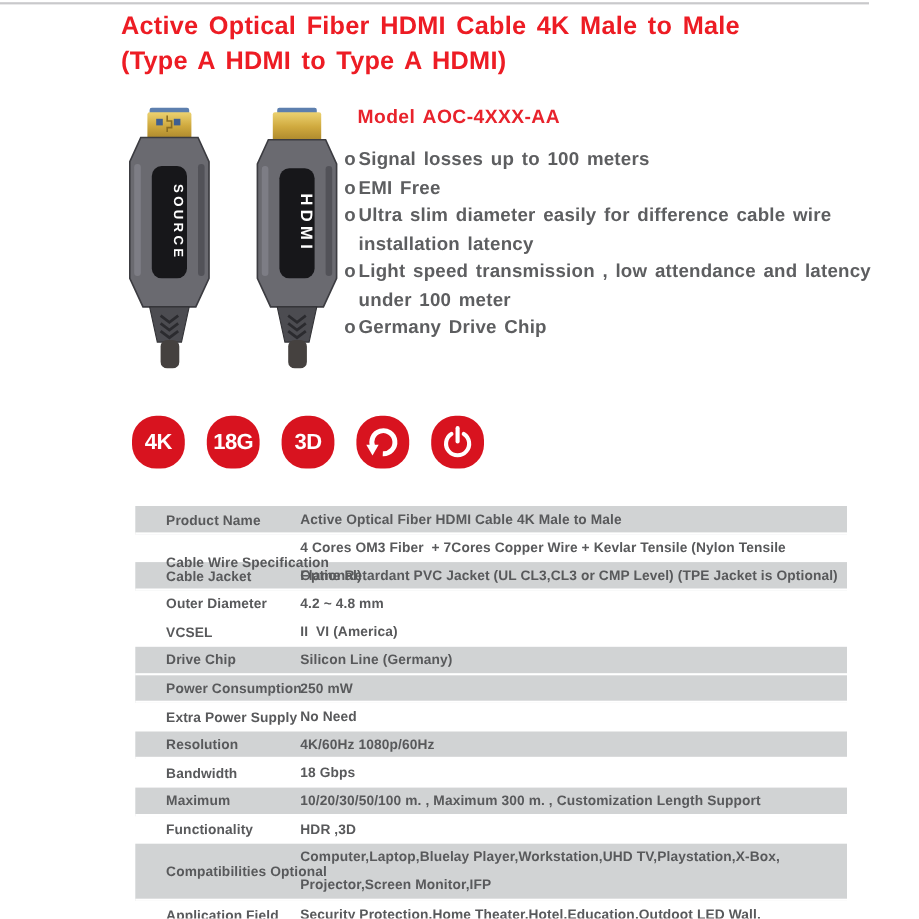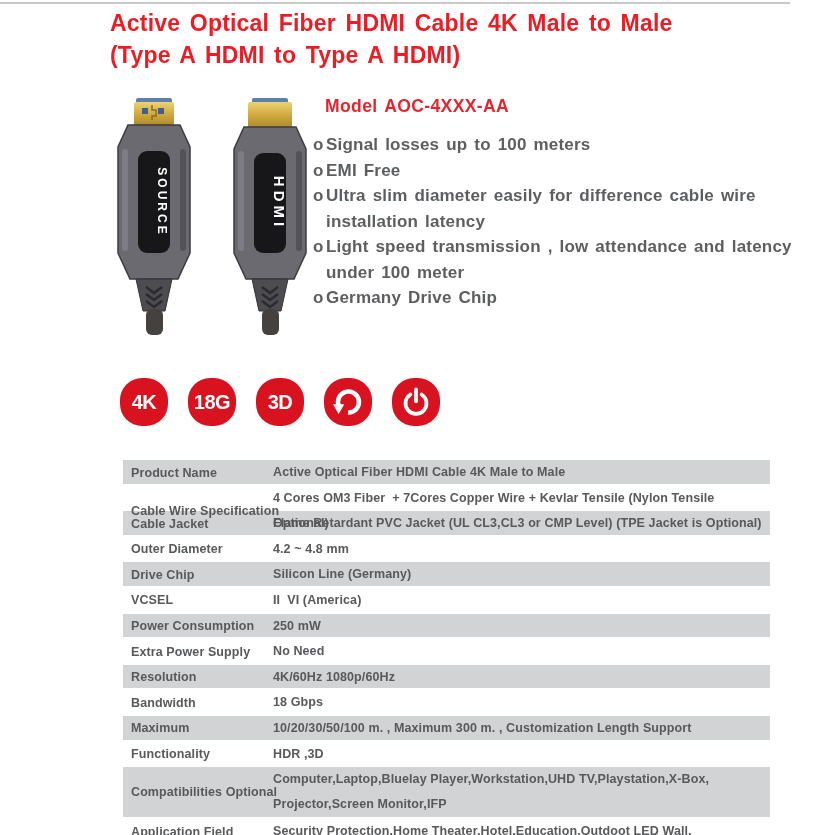--- a/index.html
+++ b/index.html
@@ -45,21 +45,21 @@
 
   
   .spec{position:absolute;left:123px;top:460px;width:647px;
     color:#58595b;font-size:12.5px;font-weight:600;letter-spacing:.1px}
   .spec-row{
     display:grid;grid-template-columns:150px 1fr;align-items:center;
     height:23.6px;border-bottom:2px solid #ffffff;background:#ffffff;
   }
   .spec-row.stripe{background:#d1d3d4}
   .spec-row.tall{height:50px}
-  .spec-label{padding-left:8px;white-space:nowrap;overflow:visible}
+  .spec-label{padding-left:28px;white-space:nowrap;overflow:visible}
   .spec-value{white-space:pre-wrap;line-height:25px;padding-right:4px}
 </style>
 </head>
 <body>
 
 <div class="topline"></div>
 
 <div class="page-title">
   <div>Active Optical Fiber HDMI Cable 4K Male to Male</div>
   <div>(Type A HDMI to Type A HDMI)</div>
@@ -168,27 +168,27 @@
     <div class="spec-value">4 Cores OM3 Fiber  + 7Cores Copper Wire + Kevlar Tensile (Nylon Tensile Optional)</div>
   </div>
   <div class="spec-row stripe">
     <div class="spec-label">Cable Jacket</div>
     <div class="spec-value">Flame Retardant PVC Jacket (UL CL3,CL3 or CMP Level) (TPE Jacket is Optional)</div>
   </div>
   <div class="spec-row">
     <div class="spec-label">Outer Diameter</div>
     <div class="spec-value">4.2 ~ 4.8 mm</div>
   </div>
+  <div class="spec-row">
+    <div class="spec-label">VCSEL</div>
+    <div class="spec-value">II  VI (America)</div>
+  </div>
   <div class="spec-row stripe">
     <div class="spec-label">Drive Chip</div>
     <div class="spec-value">Silicon Line (Germany)</div>
-  </div>
-  <div class="spec-row">
-    <div class="spec-label">VCSEL</div>
-    <div class="spec-value">II  VI (America)</div>
   </div>
   <div class="spec-row stripe">
     <div class="spec-label">Power Consumption</div>
     <div class="spec-value">250 mW</div>
   </div>
   <div class="spec-row">
     <div class="spec-label">Extra Power Supply</div>
     <div class="spec-value">No Need</div>
   </div>
   <div class="spec-row stripe">

